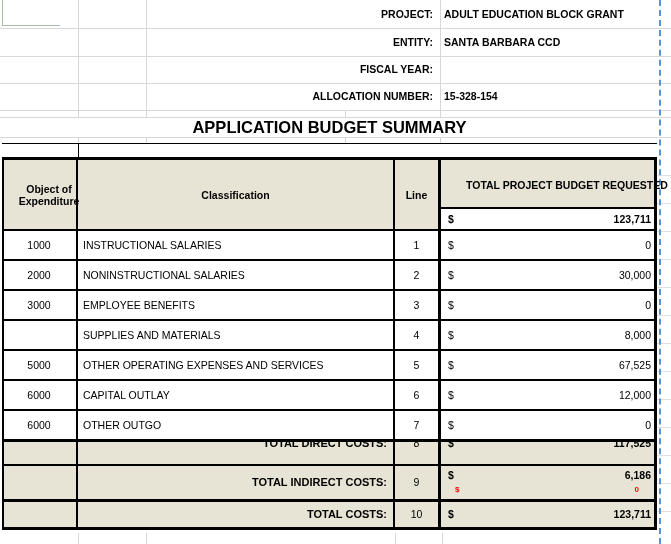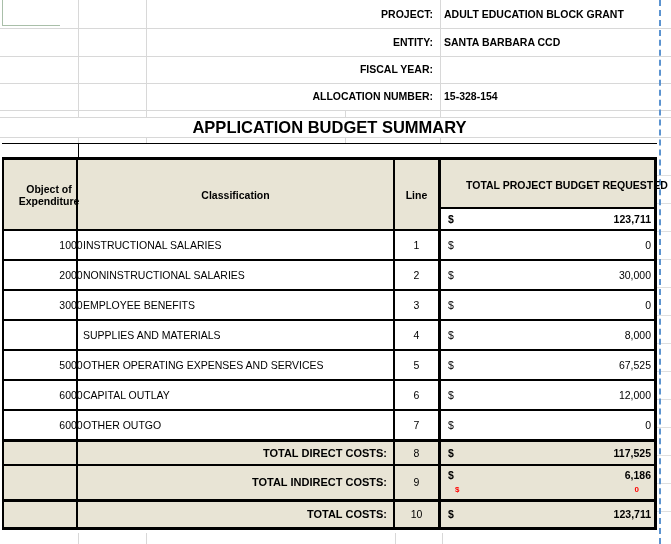--- a/index.html
+++ b/index.html
@@ -23,21 +23,21 @@
   .note-text{position:absolute;left:83px;top:143px;height:14px;line-height:14px;font-size:9.5px;white-space:nowrap;}
   
   #tbl{position:absolute;left:2px;top:157px;width:655px;height:373px;background:#fff;font-size:10.5px;}
   .fill{position:absolute;background:#e8e4d5;}
   .bk{position:absolute;background:#000;}
   .th{position:absolute;display:flex;align-items:center;justify-content:center;
       text-align:center;font-weight:bold;}
   .tsub{position:absolute;top:52px;height:20px;line-height:20px;font-weight:bold;}
   .drow{position:absolute;left:0;width:655px;height:28px;line-height:28px;}
   .cell{position:absolute;}
-  .c-obj{left:0;width:74px;text-align:center;padding-left:32px;}
+  .c-obj{left:0;width:74px;text-align:center;}
   .c-cls{left:81px;width:305px;white-space:nowrap;}
   .c-line{left:393px;width:43px;text-align:center;}
   .c-cur{left:446px;}
   .c-amt{right:6px;}
   .trow{position:absolute;left:0;width:655px;}
   .t-label{position:absolute;left:0;width:385px;text-align:right;font-weight:bold;font-size:11px;}
   .t-line{position:absolute;left:393px;width:43px;text-align:center;}
   .t-cur{position:absolute;left:446px;font-weight:bold;}
   .t-amt{position:absolute;right:6px;font-weight:bold;}
   .red-cur{position:absolute;left:453px;top:19px;font-size:8px;font-weight:bold;color:#ff0000;line-height:10px;}
@@ -179,21 +179,21 @@
       <div class="cell c-amt">12,000</div>
     </div>
     <div class="drow" style="top:254px;">
       <div class="cell c-obj">6000</div>
       <div class="cell c-cls">OTHER OUTGO</div>
       <div class="cell c-line">7</div>
       <div class="cell c-cur">$</div>
       <div class="cell c-amt">0</div>
     </div>
 
-    <div class="trow" style="top:285px;height:22px;line-height:22px;">
+    <div class="trow" style="top:275px;height:22px;line-height:22px;">
       <div class="t-label">TOTAL DIRECT COSTS:</div>
       <div class="t-line">8</div>
       <div class="t-cur">$</div>
       <div class="t-amt">117,525</div>
     </div>
 
     <div class="trow" style="top:309px;height:33px;">
       <div class="t-label" style="line-height:33px;">TOTAL INDIRECT COSTS:</div>
       <div class="t-line" style="line-height:33px;">9</div>
       <div class="t-cur" style="top:2px;line-height:15px;">$</div>

